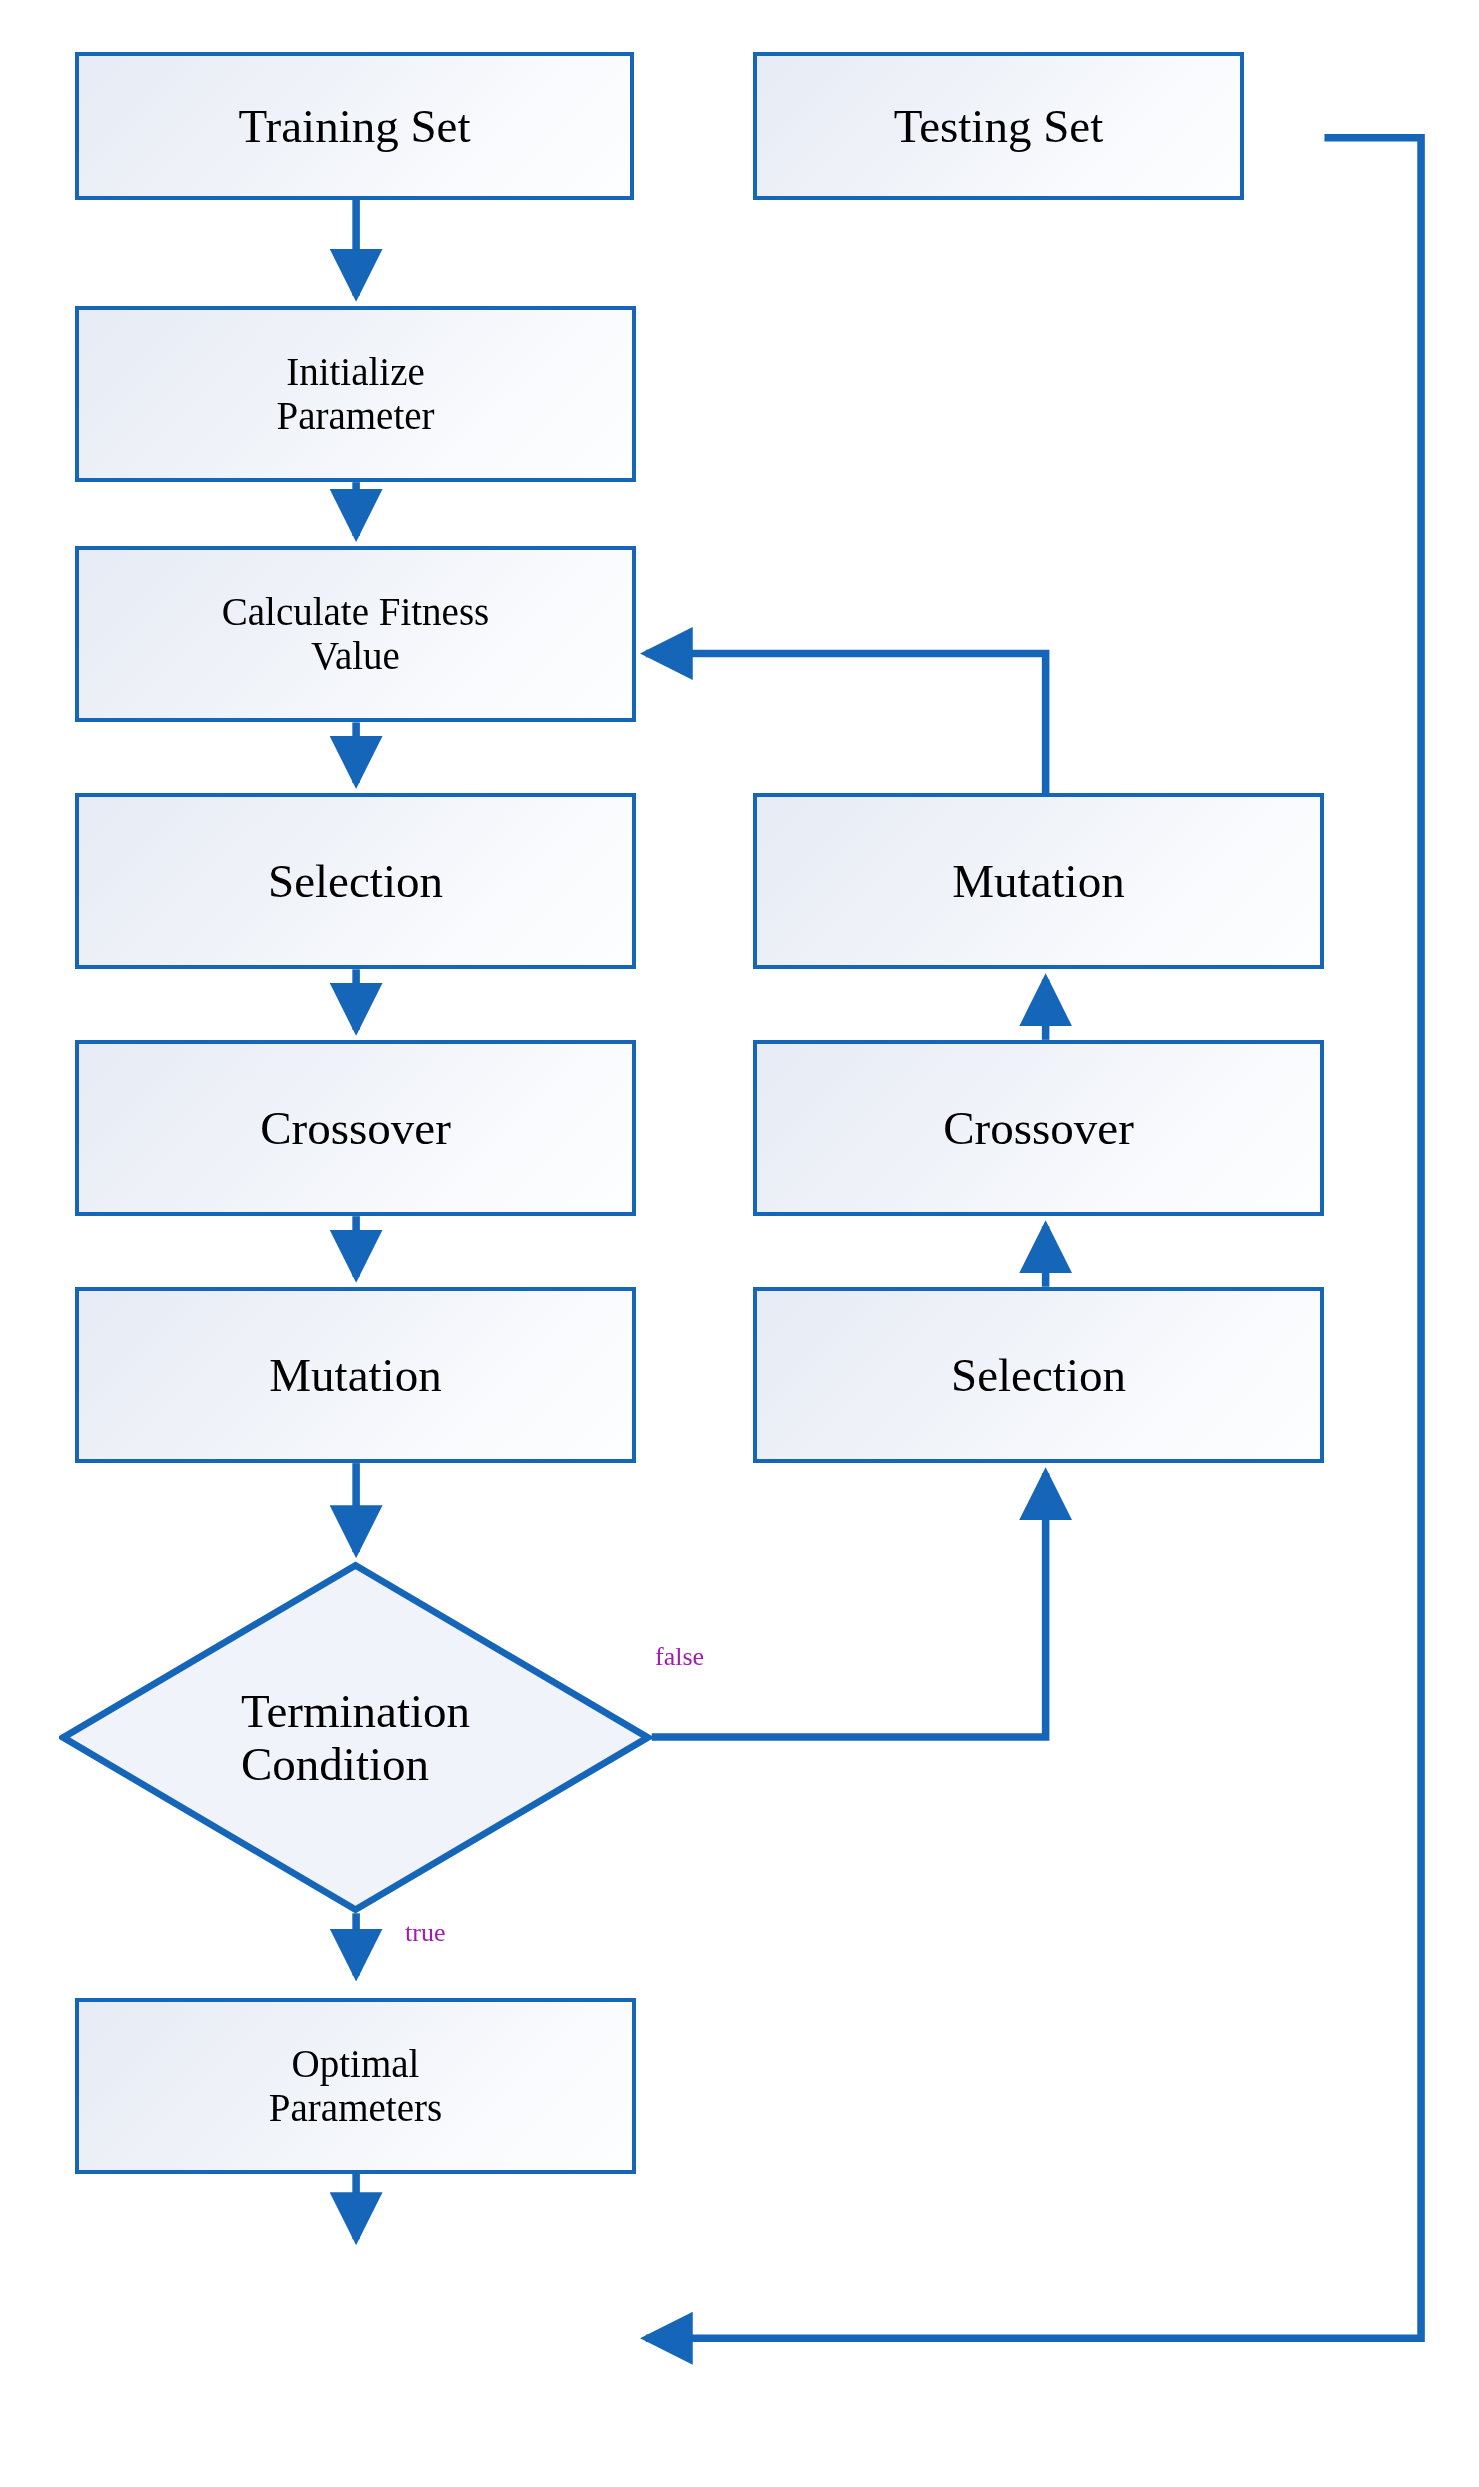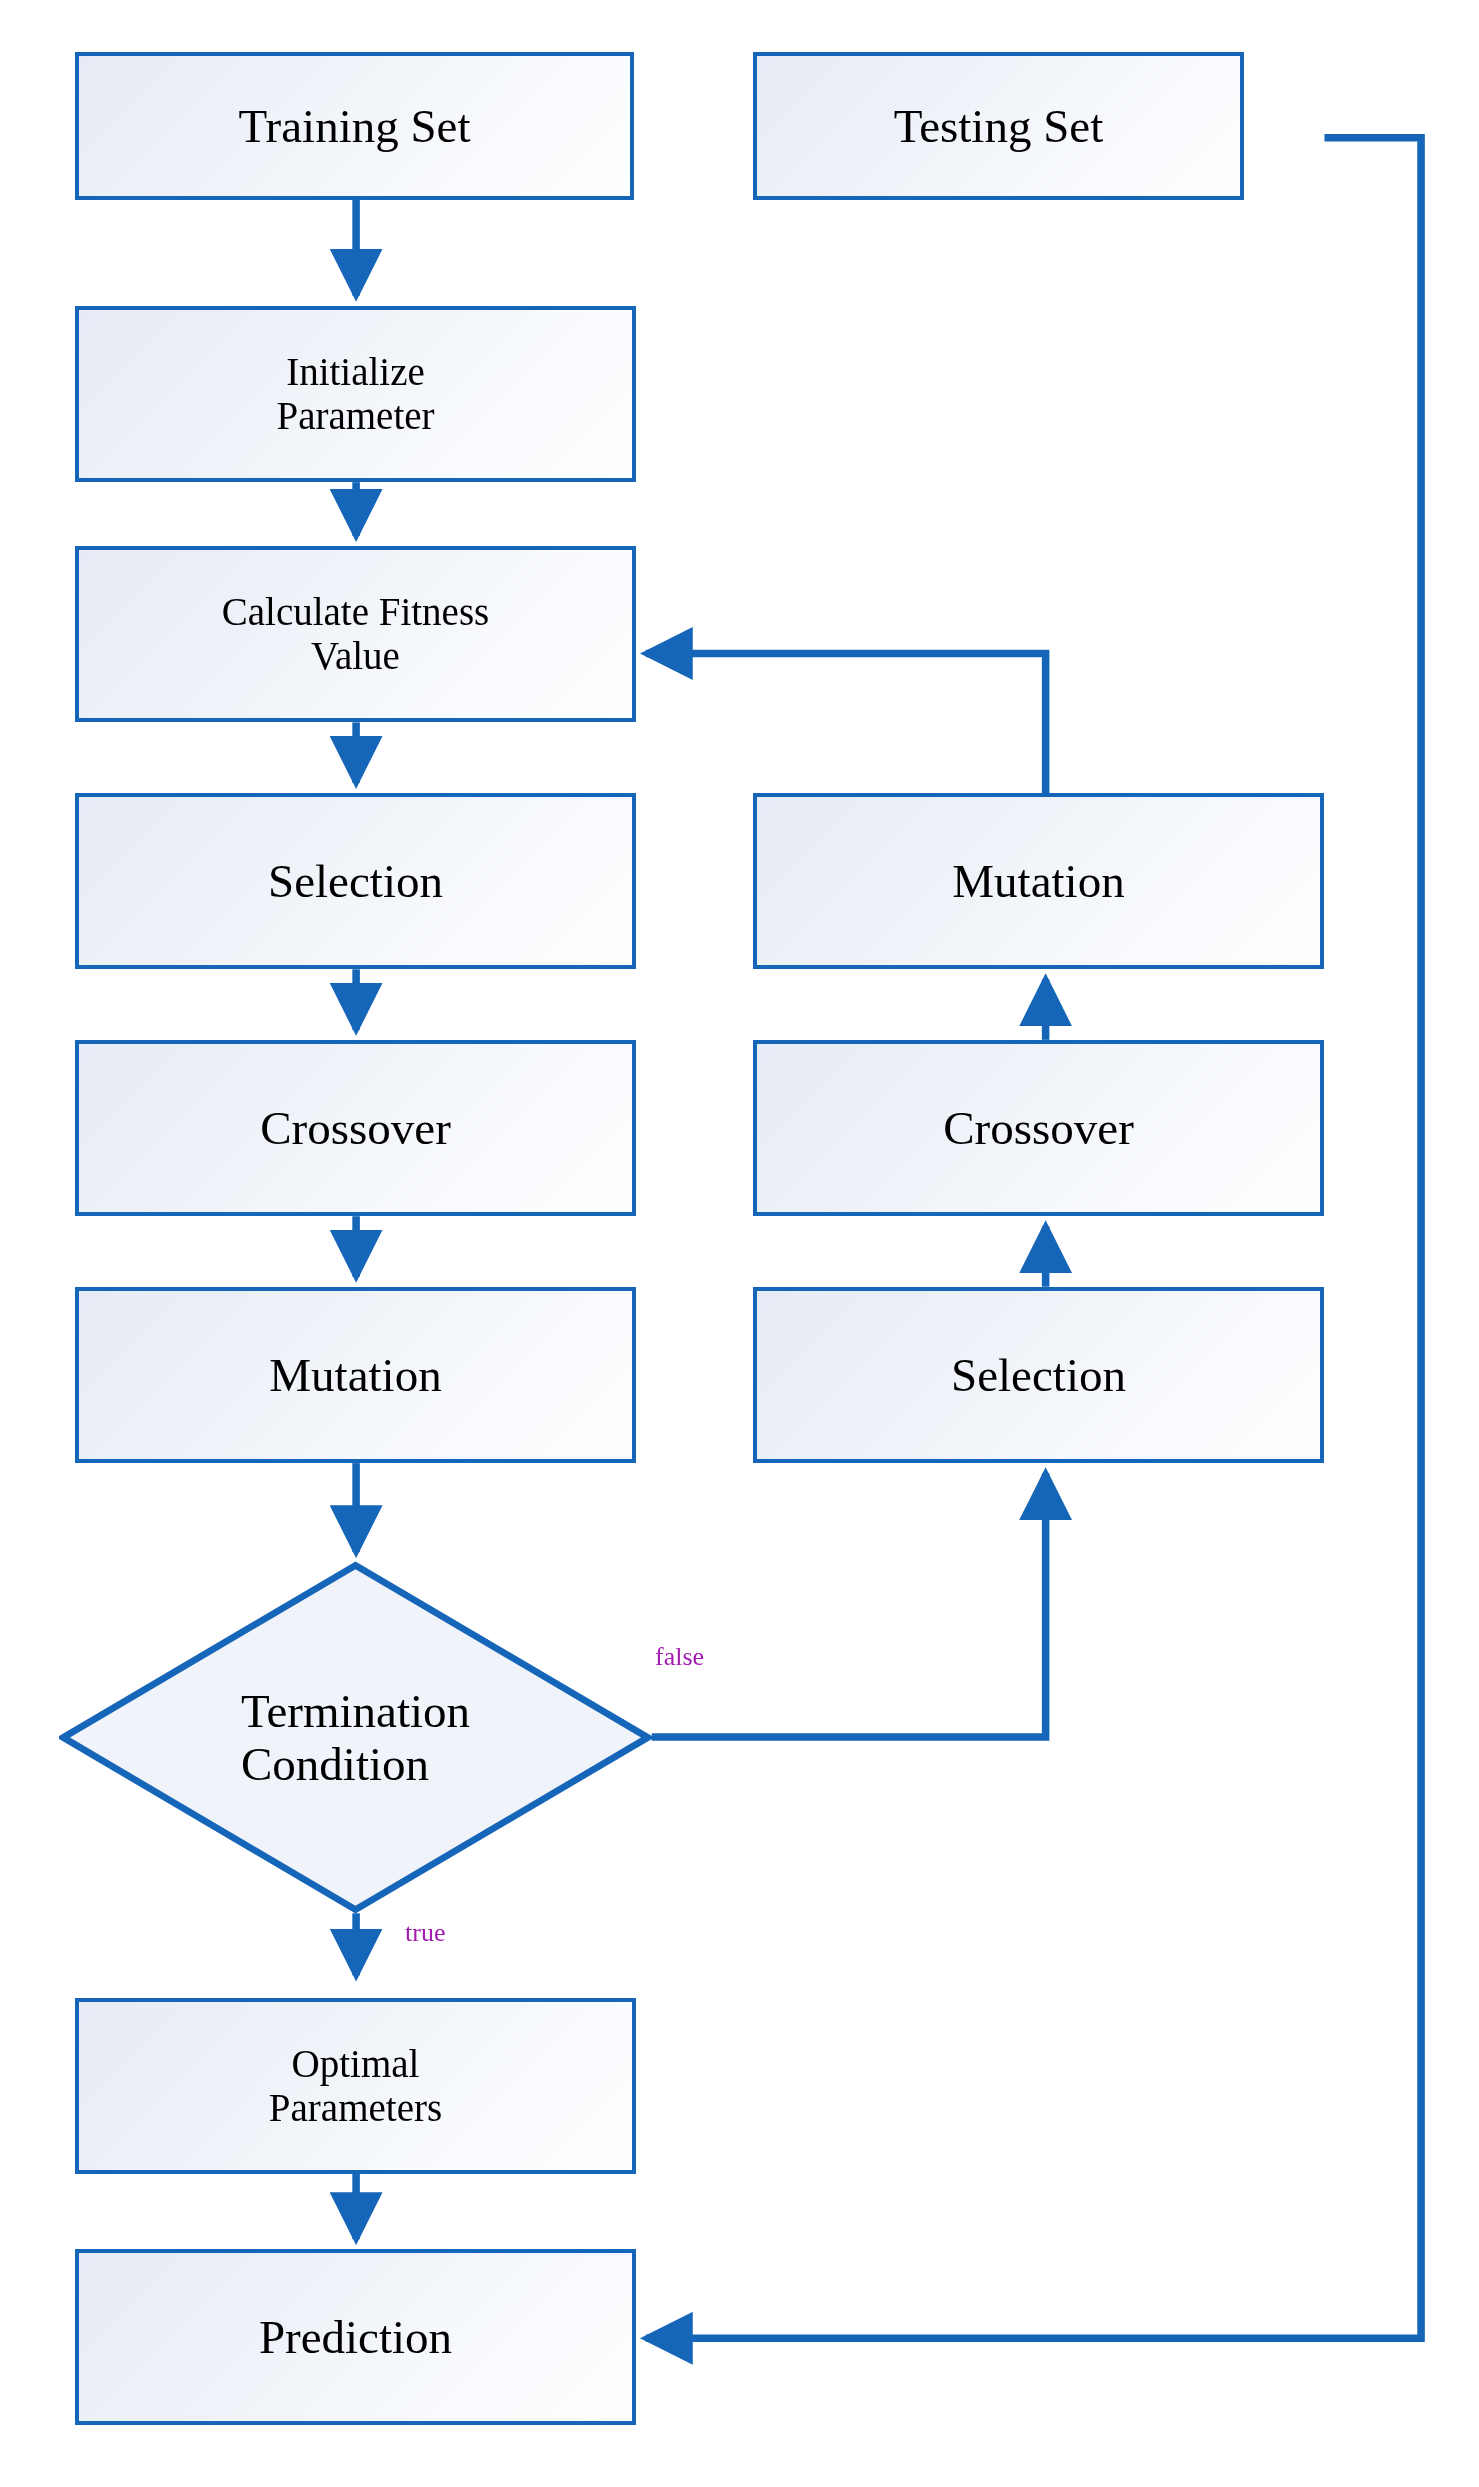--- a/index.html
+++ b/index.html
@@ -193,22 +193,19 @@
     </svg>
     <div class="diamond-text">Termination
 Condition</div>
   </div>
 
   <div class="node two-line" style="left:75px; top:1986px; width:561px; height:176px;margin-top:12px;">
     <span class="label">Optimal
 Parameters</span>
   </div>
 
-  <div class="node one-line" style="left:75px; top:2249px; width:561px; height:176px;">
-    <span class="label">Prediction</span>
-  </div>
 
   <div class="edge-label" style="left:655px; top:1642px;">false</div>
 
   <div class="edge-label" style="left:405px; top:1918px;">true</div>
 
 </div>
 
 
 </body></html>

